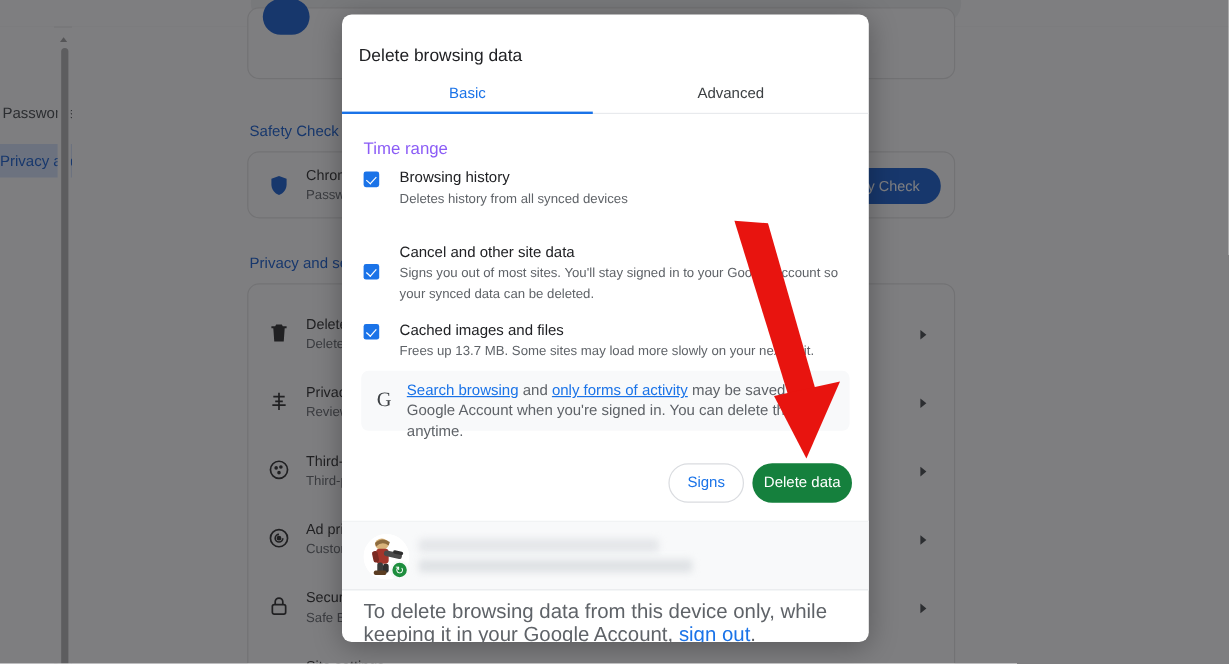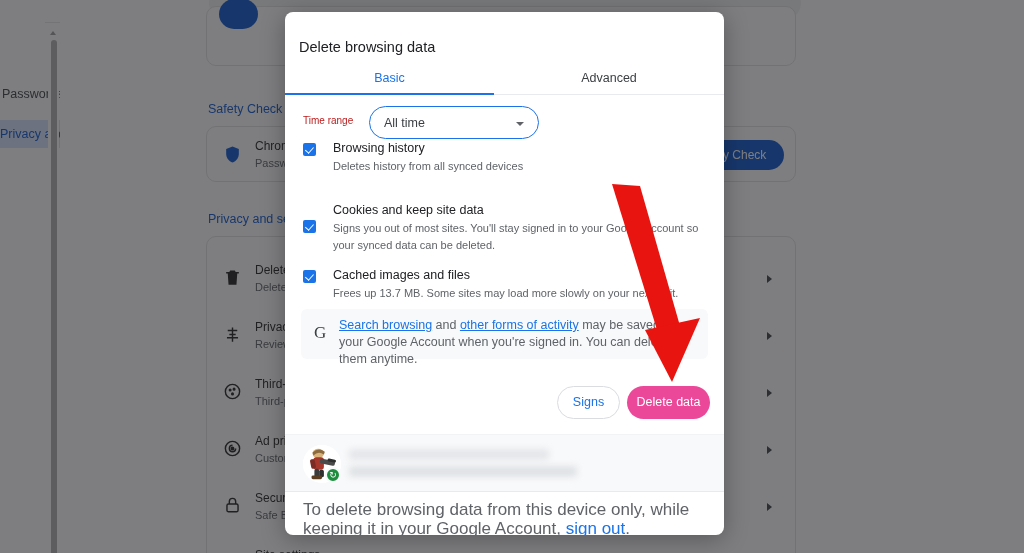--- a/index.html
+++ b/index.html
@@ -220,22 +220,22 @@
   }
 
   .timerange-row {
     position: absolute;
     left: 0; top: 94px;
     width: 439px; height: 34px;
   }
   .timerange-label {
     position: absolute;
     left: 18px; top: 9px;
-    font-size: 10px;
-    color: #b91c1c;
+    font-size: 14px;
+    color: #8b5cf6;
   }
   .timerange-select {
     position: absolute;
     left: 84px; top: 0;
     width: 170px; height: 33px;
     border: 1px solid #1a73e8;
     border-radius: 17px;
     background: #ffffff;
     box-sizing: border-box;
   }
@@ -337,21 +337,21 @@
     font-weight: 500;
     line-height: 31px;
     text-align: center;
     box-sizing: border-box;
   }
   .btn-delete {
     position: absolute;
     left: 342px; top: 0;
     width: 83px; height: 33px;
     border-radius: 17px;
-    background: #ec4899;
+    background: #15803d;
     color: #ffffff;
     font-size: 12.5px;
     font-weight: 500;
     line-height: 33px;
     text-align: center;
     box-sizing: border-box;
   }
 
   .acct-strip {
     position: absolute;
@@ -537,48 +537,44 @@
   <div class="dlg-title">Delete browsing data</div>
 
   <div class="dlg-tabs">
     <div class="dlg-tab active">Basic</div>
     <div class="dlg-tab inactive">Advanced</div>
     <div class="dlg-tab-underline"></div>
   </div>
 
   <div class="timerange-row">
     <div class="timerange-label">Time range</div>
-    <div class="timerange-select">
-      <span class="timerange-value">All time</span>
-      <span class="timerange-caret"></span>
-    </div>
   </div>
 
   <div class="opt" style="top:128px; height:40px;">
     <span class="opt-check" style="top:3px;"></span>
     <div class="opt-title" style="top:0px;">Browsing history</div>
     <div class="opt-sub" style="top:18px;">Deletes history from all synced devices</div>
   </div>
 
   <div class="opt" style="top:190px; height:56px;">
     <span class="opt-check" style="top:18px;"></span>
-    <div class="opt-title" style="top:0px;">Cookies and keep site data</div>
+    <div class="opt-title" style="top:0px;">Cancel and other site data</div>
     <div class="opt-sub" style="top:18px;">Signs you out of most sites. You'll stay signed in to your Google Account so your synced data can be deleted.</div>
   </div>
 
   <div class="opt" style="top:255px; height:40px;">
     <span class="opt-check" style="top:3px;"></span>
     <div class="opt-title" style="top:0px;">Cached images and files</div>
     <div class="opt-sub" style="top:18px;">Frees up 13.7 MB. Some sites may load more slowly on your next visit.</div>
   </div>
 
   <div class="info-card" style="left:16px; top:297px; width:407px; height:50px;">
     <span class="info-g">G</span>
     <div class="info-text">
-      <a href="#">Search browsing</a><span> and </span><a href="#">other forms of activity</a><span> may be saved in your Google Account when you're signed in. You can delete them anytime.</span>
+      <a href="#">Search browsing</a><span> and </span><a href="#">only forms of activity</a><span> may be saved in your Google Account when you're signed in. You can delete them anytime.</span>
     </div>
   </div>
 
   <div class="dlg-actions">
     <div class="btn-cancel">Signs</div>
     <div class="btn-delete">Delete data</div>
   </div>
 
   <div class="acct-strip">
     <div class="avatar">

